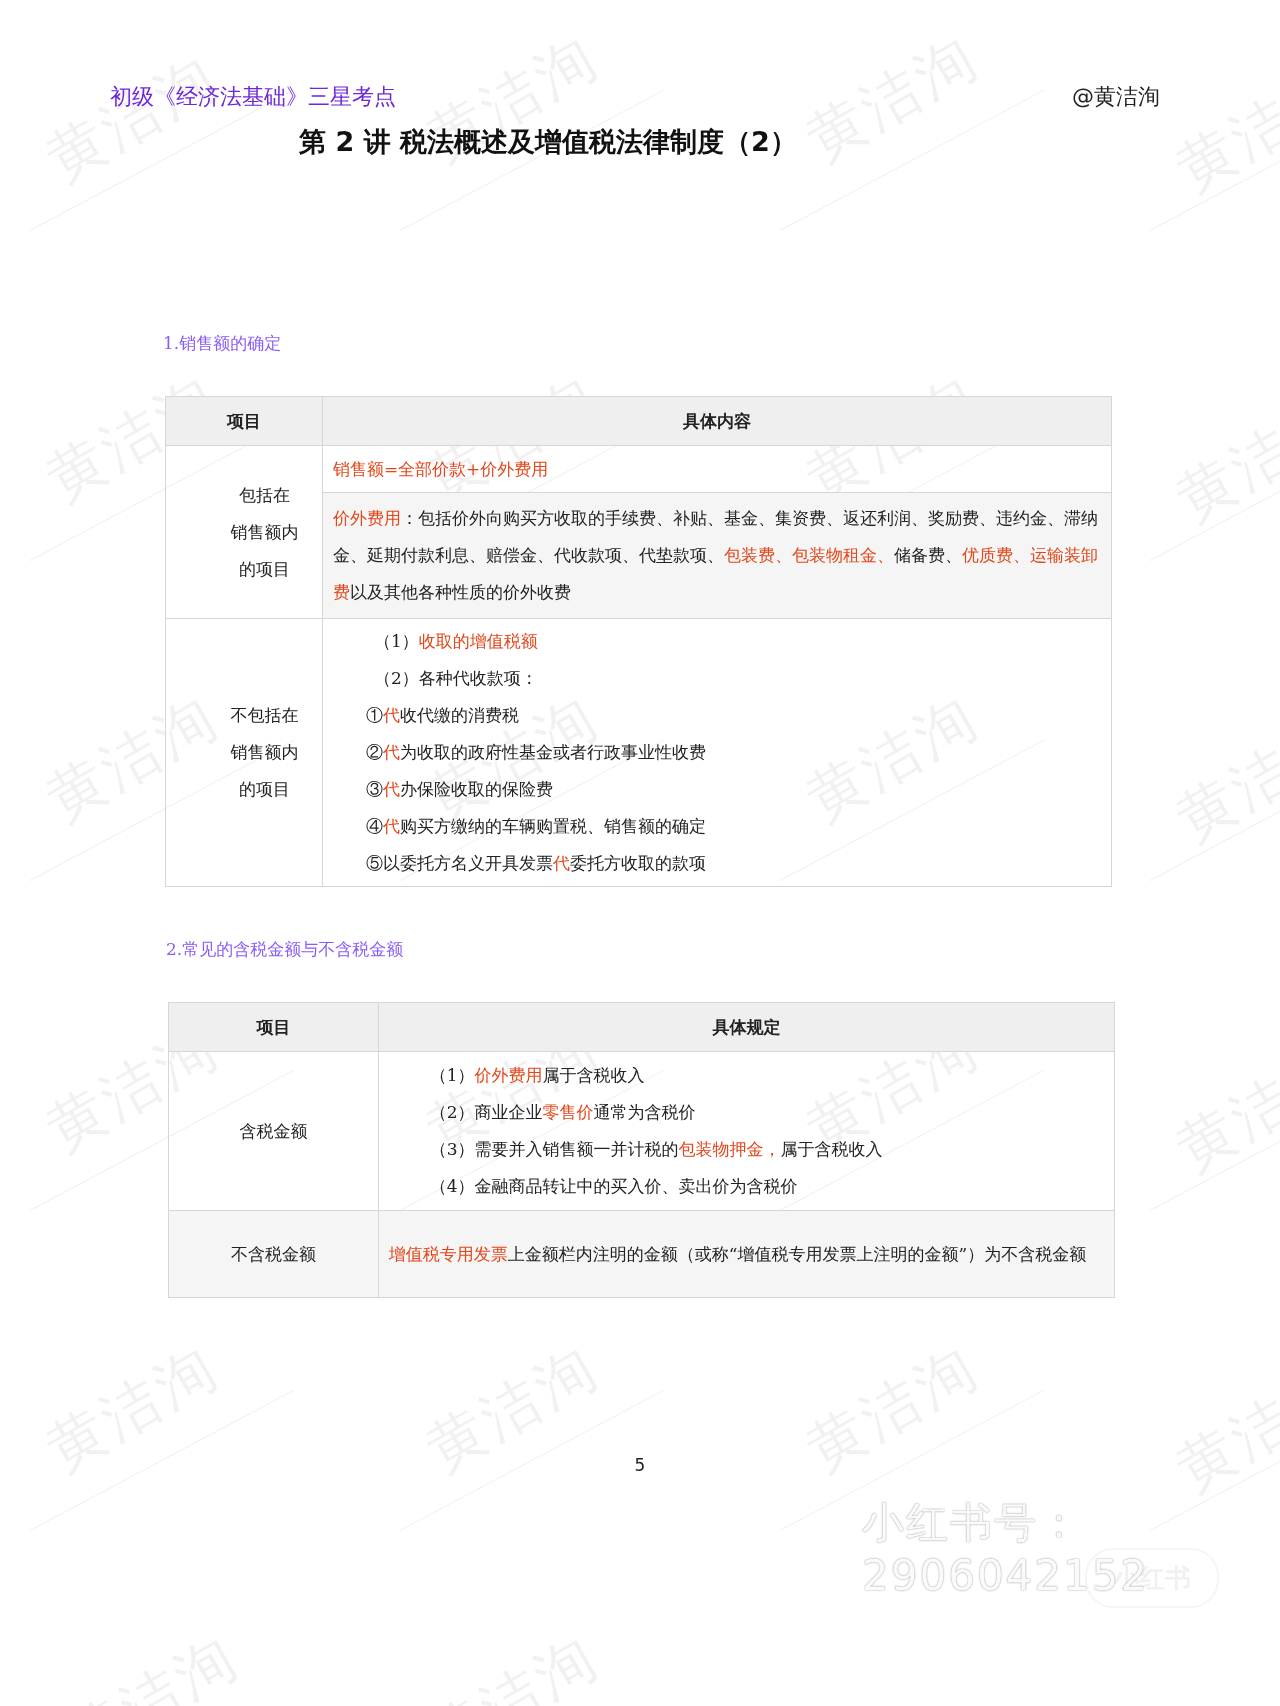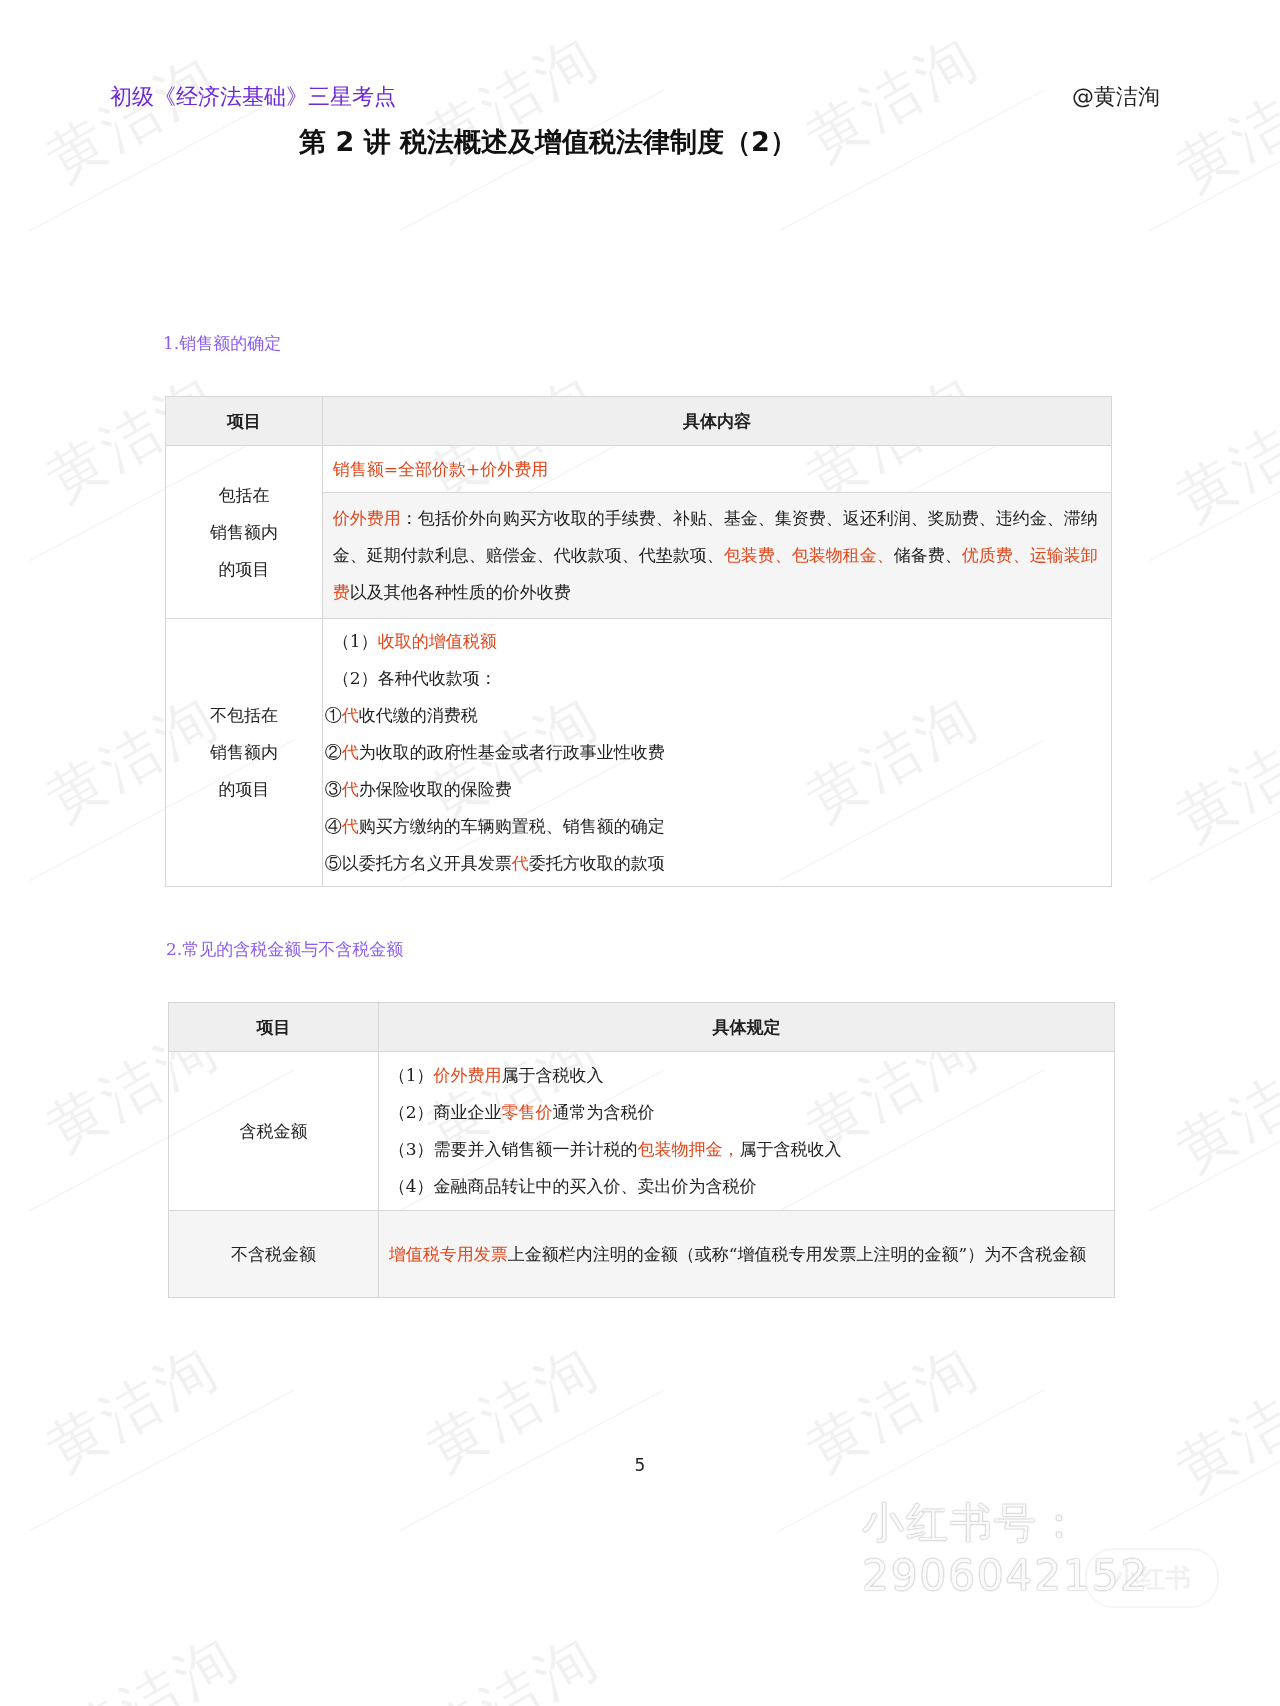--- a/index.html
+++ b/index.html
@@ -46,21 +46,21 @@
   table.grid td, table.grid th {
     border:1px solid #d6d6d6; vertical-align:middle;
   }
   table.grid th {
     background:#efefef; font-weight:bold; height:46px; font-size:17px;
   }
   td.label { text-align:center; line-height:37px; color:#222; }
   td.body { padding:4px 10px; line-height:37px; color:#222; }
   .hl { color:#e2461a; font-weight:normal; }
   .shade { background:#f5f5f5; }
-  .line { display:block; }
+  .line { display:block;padding-left:41px; }
   .page-num {
     position:absolute; left:0; width:1280px; top:1455px; text-align:center;
     font-size:17px; color:#222;
   }
   .xhs-id {
     position:absolute; left:862px; top:1495px; font-size:42px;
     color:rgba(255,255,255,0.95);
     text-shadow:0 0 1px #999, 0 0 2px #bbb;
     letter-spacing:2px;
   }

